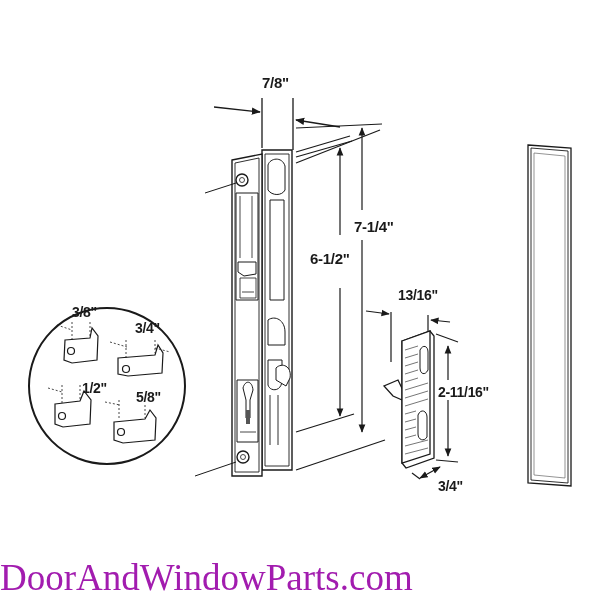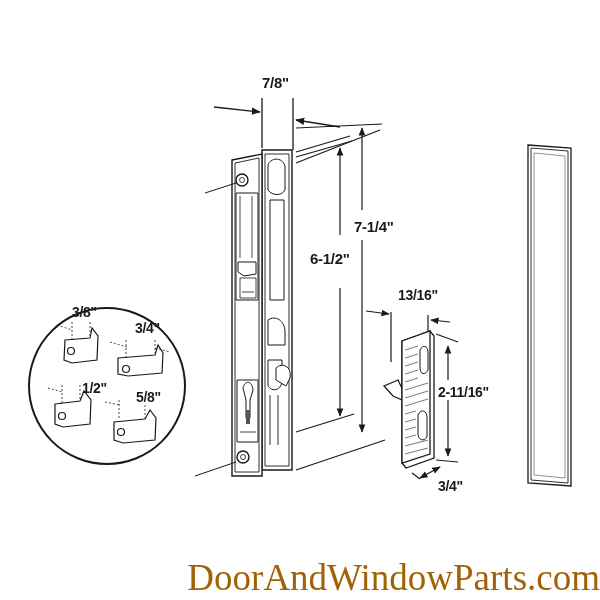--- a/index.html
+++ b/index.html
@@ -1,20 +1,20 @@
 <!DOCTYPE html>
 <html><head>
 <meta charset="utf-8">
 <style>
   html, body { margin: 0; padding: 0; background: #ffffff; }
   body { width: 600px; height: 600px; position: relative; overflow: hidden; font-family: "Liberation Sans", sans-serif; }
   #canvas { position: absolute; left: 0; top: 0; width: 600px; height: 600px; }
   .dim-label { position: absolute; font-family: "Liberation Sans", sans-serif; font-weight: bold; font-size: 15px; color: #1a1a1a; white-space: nowrap; letter-spacing: -0.3px; }
   .dim-label.small { font-size: 14px; }
-  .watermark { position: absolute; left: 0; width: 600px; top: 556px; text-align: right; font-family: "Liberation Serif", serif; font-size: 37px; color: #a16207; letter-spacing: 0px; }
+  .watermark { position: absolute; left: 0; width: 600px; top: 556px; text-align: left; font-family: "Liberation Serif", serif; font-size: 37px; color: #a21caf; letter-spacing: 0px; }
 </style>
 </head>
 <body>
 
 <svg id="canvas" viewBox="0 0 600 600" xmlns="http://www.w3.org/2000/svg">
   <defs>
     <marker id="arr" viewBox="0 0 10 10" refX="9" refY="5" markerWidth="7" markerHeight="7" orient="auto-start-reverse">
       <path d="M0,1 L10,5 L0,9 z" fill="#1a1a1a"></path>
     </marker>
   </defs>

